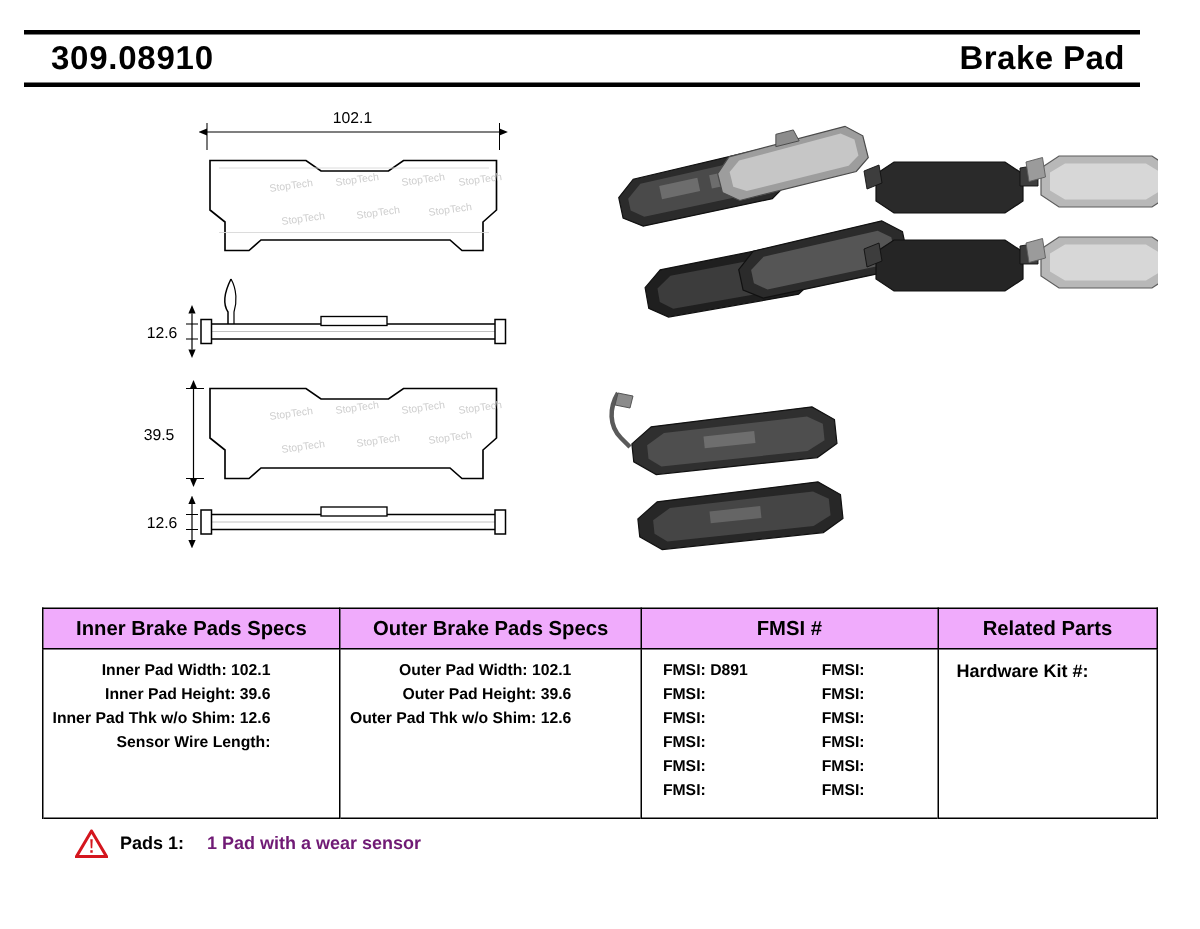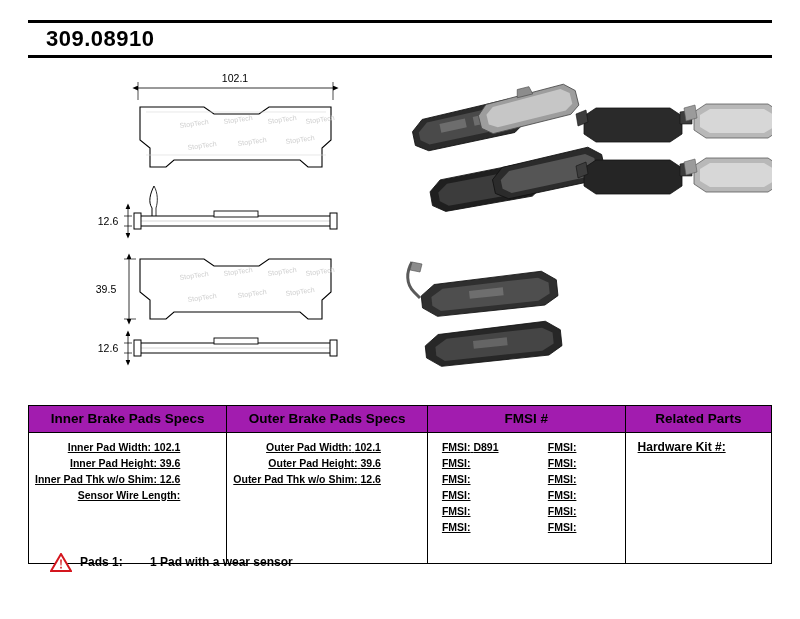--- a/index.html
+++ b/index.html
@@ -10,21 +10,21 @@
     background: #ffffff;
     font-family: "Liberation Sans", sans-serif;
     color: #000;
     position: relative;
     overflow: hidden;
   }
 
   
   #header {
     position: absolute;
-    left: 28px; top: 20px; width: 744px; height: 38px;
+    left: 16px; top: 20px; width: 744px; height: 38px;
     border-top: 3px solid #000;
     border-bottom: 3px solid #000;
     display: flex;
     align-items: center;
     justify-content: space-between;
     padding: 0 10px 0 18px;
   }
   #part-number {
     font-size: 22px;
     font-weight: bold;
@@ -49,32 +49,32 @@
     left: 28px; top: 405px; width: 744px;
     border: 1.5px solid #000;
     border-collapse: collapse;
   }
   #spec-table th {
     border: 1.5px solid #000;
     font-size: 13.5px;
     font-weight: bold;
     padding: 5px 4px 6px 4px;
     text-align: center;
-    background: #a21caf;
+    background: #f0abfc;
   }
   #spec-table td {
     border-left: 1.5px solid #000;
     border-right: 1.5px solid #000;
     border-bottom: none;
     border-top: none;
     vertical-align: top;
     padding: 6px 6px 8px 6px;
     background: #fff;
   }
-  #spec-table tr.body-row td { padding-bottom: 28px; text-decoration: underline; }
+  #spec-table tr.body-row td { padding-bottom: 10px; }
 
   .spec-line {
     font-size: 10.5px;
     font-weight: bold;
     line-height: 16px;
     white-space: nowrap;
   }
   .spec-right { text-align: right; padding-right: 40px; }
   .spec-val { font-weight: bold; }
 
@@ -100,33 +100,34 @@
     left: 50px; top: 552px; width: 500px;
   }
   .note-row {
     display: flex;
     align-items: center;
     height: 19px;
     font-size: 12px;
     font-weight: bold;
   }
   .note-label { width: 58px; }
-  .note-text { color: #000000; margin-left: 12px; }
+  .note-text { color: #701a75; }
   #warn-icon {
     position: absolute;
     left: 0px; top: 1px;
     width: 22px; height: 19px;
   }
   #notes-inner { margin-left: 30px; }
 </style>
 </head>
 <body>
 
 <div id="header">
   <span id="part-number">309.08910</span>
+  <span id="doc-title">Brake Pad</span>
 </div>
 
 <div id="drawings">
 
   <svg class="dwg" width="744" height="330" viewBox="0 0 744 330">
     <defs>
       <marker id="arrL" markerWidth="8" markerHeight="8" refX="7" refY="3" orient="auto">
         <path d="M7,0 L7,6 L0,3 z" fill="#000"></path>
       </marker>
       <marker id="arrR" markerWidth="8" markerHeight="8" refX="1" refY="3" orient="auto">

